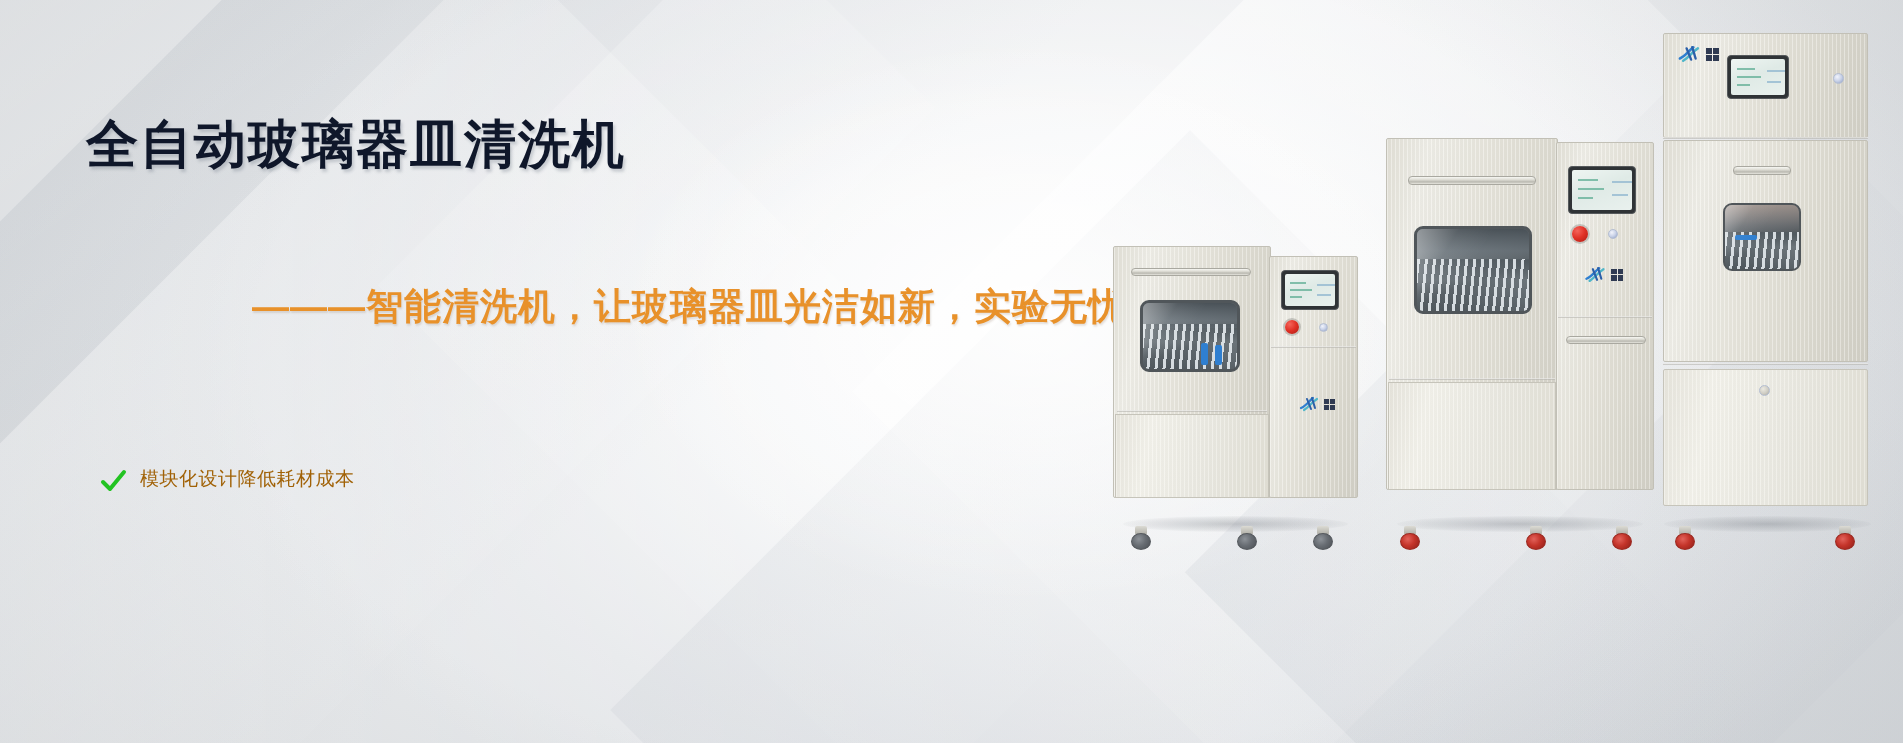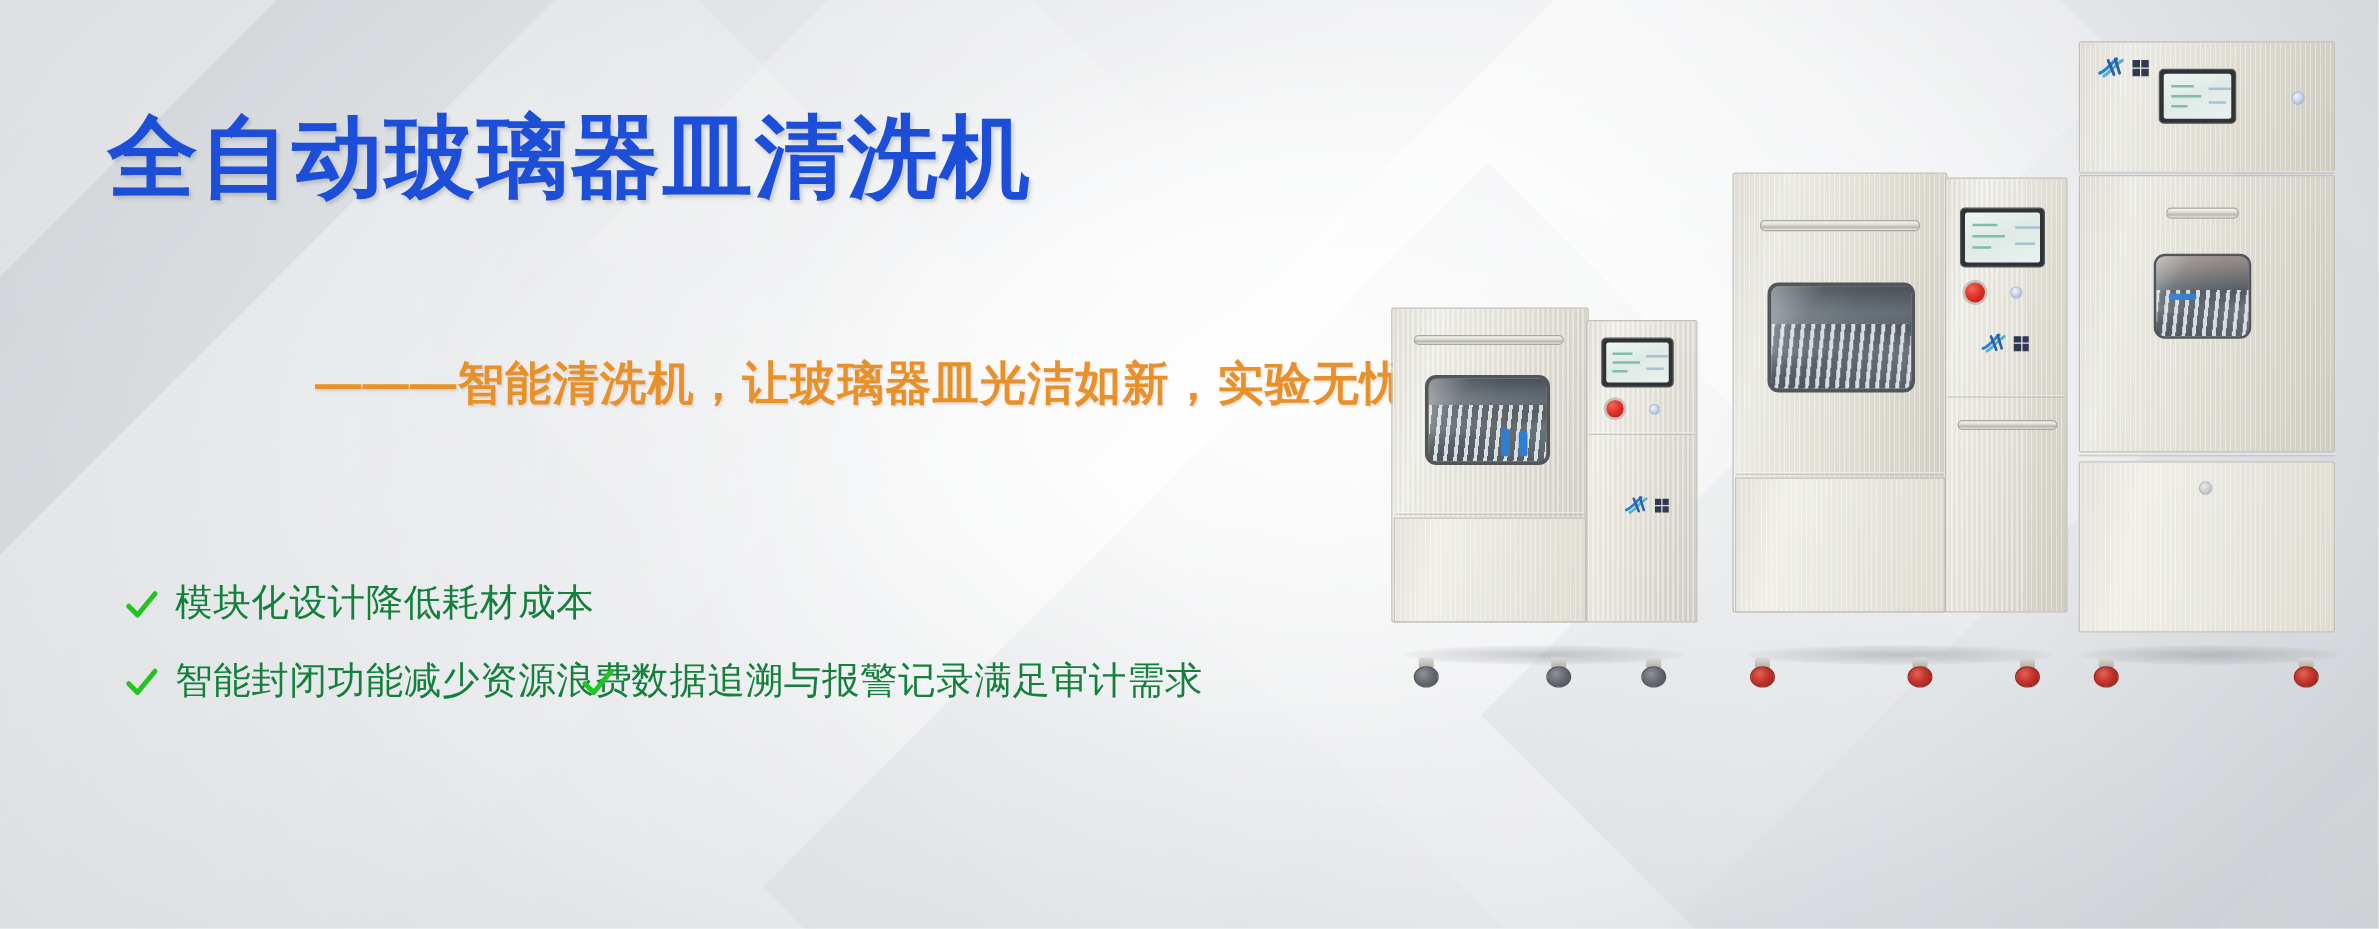--- a/index.html
+++ b/index.html
@@ -85,26 +85,26 @@
 
   
   .copy {
     position: absolute;
     left: 0; top: 0;
     width: 1120px; height: 743px;
   }
   .title {
     position: absolute;
     left: 86px;
-    top: 90px;
-    font-size: 72px;
+    top: 118px;
+    font-size: 52px;
     line-height: 1.0;
     font-weight: bold;
     letter-spacing: 2px;
-    color: #1d4ed8;
+    color: #0f172a;
     white-space: nowrap;
     text-shadow: 2px 3px 3px rgba(110,118,132,0.30);
   }
   .subtitle {
     position: absolute;
     left: 252px;
     top: 288px;
     font-size: 37px;
     line-height: 1.0;
     font-weight: bold;
@@ -133,23 +133,23 @@
   .check {
     width: 27px;
     height: 27px;
     flex: 0 0 auto;
     margin-right: 13px;
     position: relative;
     top: 2px;
   }
   .check svg { display: block; }
   .feat-text {
-    font-size: 30px;
+    font-size: 19px;
     line-height: 1.1;
-    color: #15803d;
+    color: #a16207;
     white-space: nowrap;
     letter-spacing: 0.5px;
     text-align: right;
   }
 
   
   .machines {
     position: absolute;
     left: 0; top: 0;
     width: 1903px; height: 743px;
@@ -326,38 +326,20 @@
 
     <div class="features">
       <div class="feat-row">
         <div class="feat-cell col1">
           <span class="check">
             <svg width="27" height="27" viewBox="0 0 27 27">
                 <path d="M3 14 L10 21 L24 4" fill="none" stroke="#22c322" stroke-width="4" stroke-linecap="round" stroke-linejoin="round"></path>
               </svg>
           </span>
           <span class="feat-text">模块化设计降低耗材成本</span>
-        </div>
-      </div>
-      <div class="feat-row">
-        <div class="feat-cell col1">
-          <span class="check">
-            <svg width="27" height="27" viewBox="0 0 27 27">
-                <path d="M3 14 L10 21 L24 4" fill="none" stroke="#22c322" stroke-width="4" stroke-linecap="round" stroke-linejoin="round"></path>
-              </svg>
-          </span>
-          <span class="feat-text">智能封闭功能减少资源浪费</span>
-        </div>
-        <div class="feat-cell">
-          <span class="check">
-            <svg width="27" height="27" viewBox="0 0 27 27">
-                <path d="M3 14 L10 21 L24 4" fill="none" stroke="#22c322" stroke-width="4" stroke-linecap="round" stroke-linejoin="round"></path>
-              </svg>
-          </span>
-          <span class="feat-text">数据追溯与报警记录满足审计需求</span>
         </div>
       </div>
     </div>
   </div>
 
   <div class="machines">
 
     <div class="machine" style="left:1113px; bottom:215px; width:245px; height:300px;">
       <div class="shadow" style="bottom:-4px;"></div>
 

